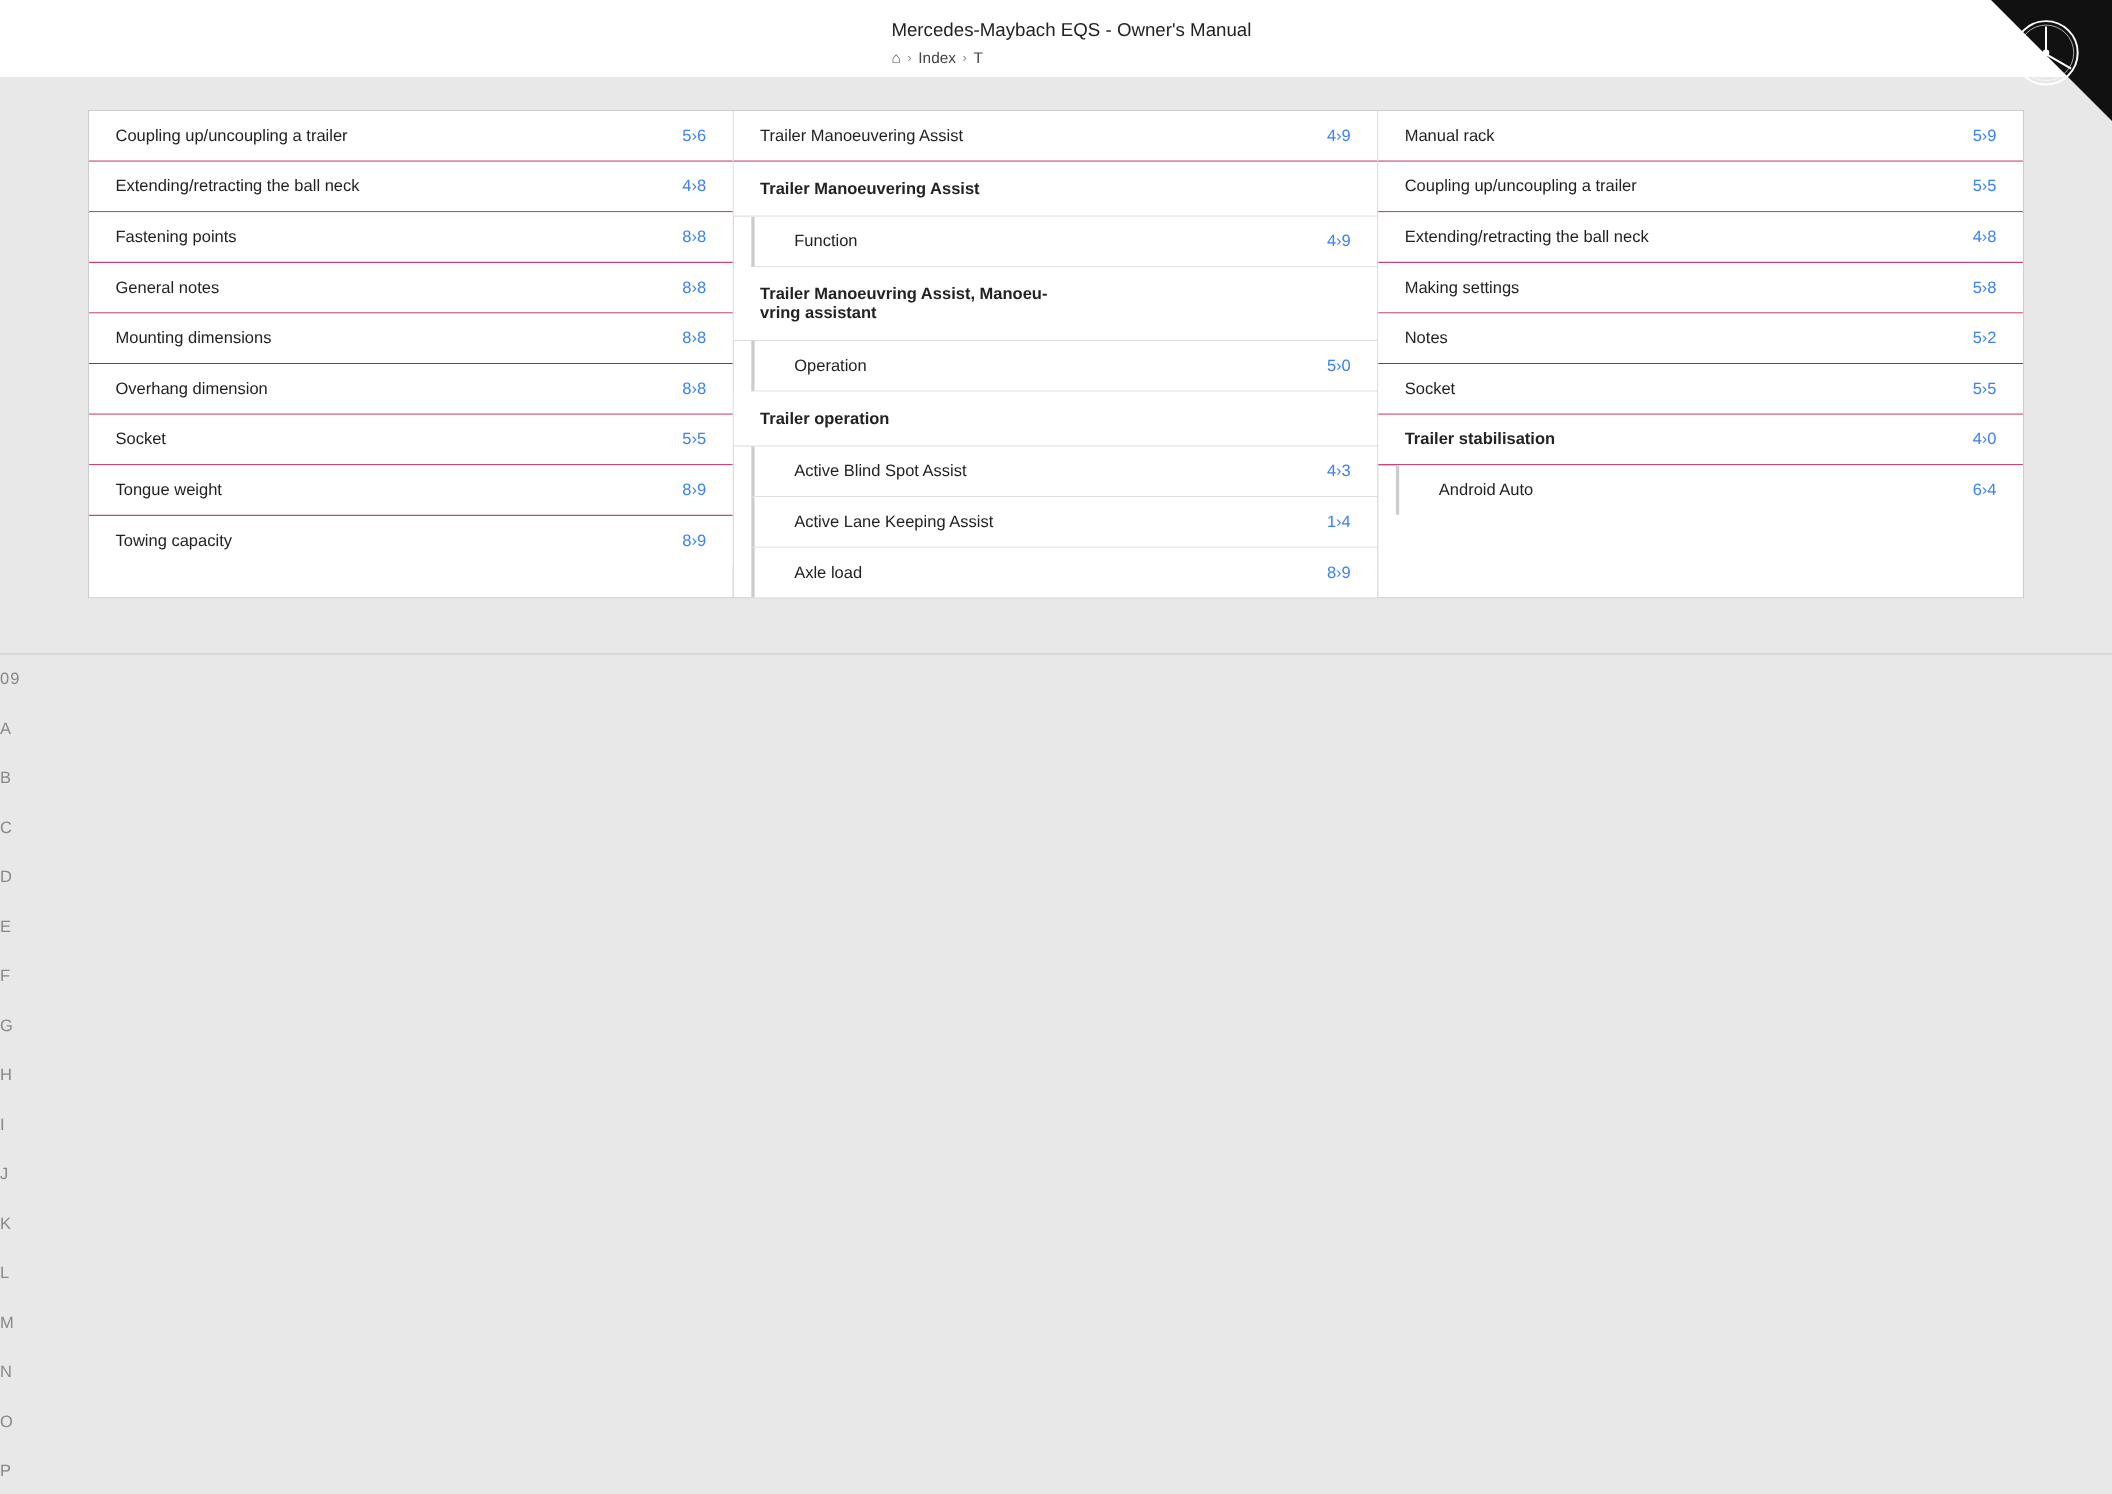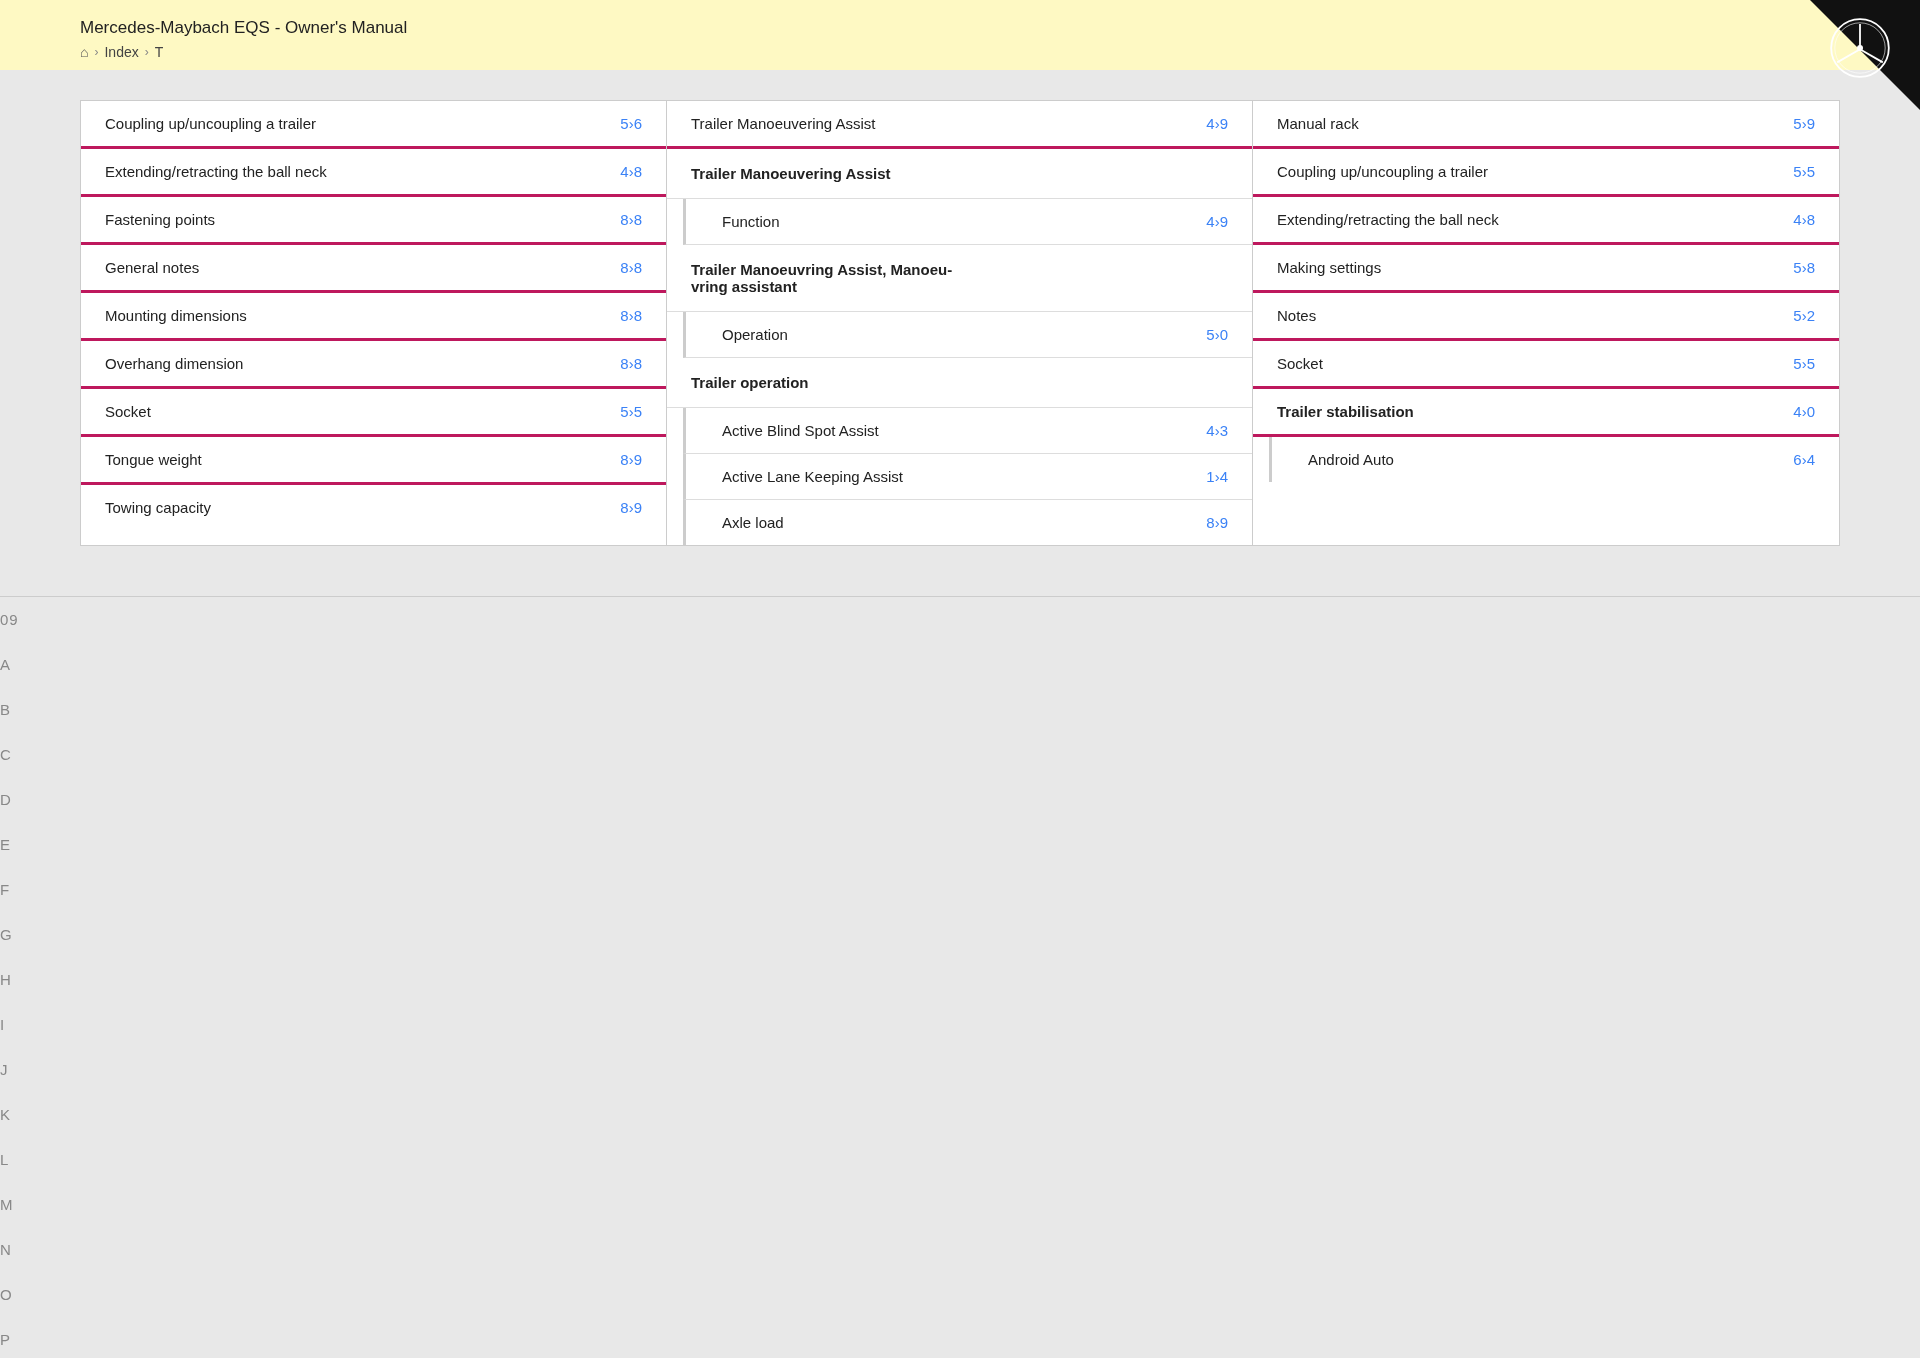--- a/index.html
+++ b/index.html
@@ -7,24 +7,24 @@
       font-family: Arial, Helvetica, sans-serif;
       background: #e8e8e8;
       min-height: 1358px;
       width: 1920px;
       display: flex;
       flex-direction: column;
     }
 
     
     .header {
-      background: #fef9c3;
+      background: #ffffff;
       padding: 18px 52px 10px 80px;
       display: flex;
-      justify-content: flex-start;
+      justify-content: center;
       align-items: flex-start;
       position: relative;
     }
     .header-left { display: flex; flex-direction: column; gap: 6px; }
     .header-title {
       font-size: 17px;
       color: #222;
       font-weight: normal;
     }
     .breadcrumb {
@@ -76,21 +76,21 @@
       border-right: 1px solid #ccc;
     }
     .column:last-child { border-right: none; }
 
     
     .entry {
       display: flex;
       justify-content: space-between;
       align-items: center;
       padding: 14px 24px;
-      border-bottom: 3px solid #be185d;
+      border-bottom: 1px solid #be185d;
       background: #fff;
     }
     .entry:last-child { border-bottom: none; }
 
     .entry-label {
       font-size: 15px;
       color: #222;
     }
 
     

